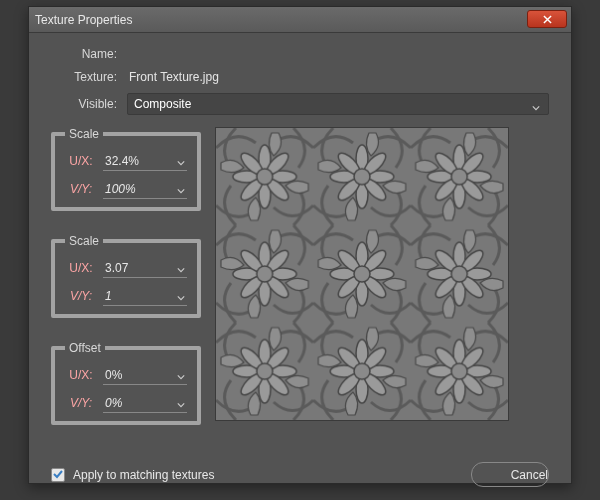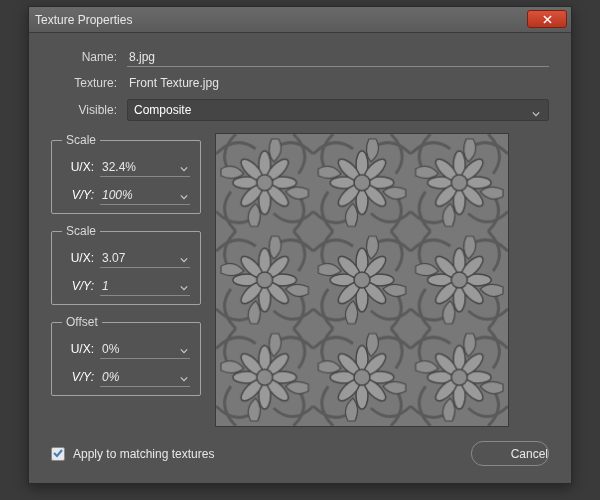--- a/index.html
+++ b/index.html
@@ -11,25 +11,25 @@
 .close-btn svg { width: 9px; height: 9px; }
 .content { padding: 14px 22px 10px 22px; color: #d8d8d8; font-size: 12px; }
 .row { display: flex; align-items: center; margin-bottom: 6px; }
 .row label { width: 66px; text-align: right; margin-right: 10px; color: #d8d8d8; }
 .text-input { flex: 1; height: 20px; background: transparent; border: none; border-bottom: 1px solid #888; color: #e8e8e8; font-size: 12px; padding: 0 2px; }
 .texture-val { flex: 1; color: #e5e5e5; font-size: 12px; padding: 0 2px; border-bottom: 1px solid transparent; height: 20px; line-height: 20px; }
 .select { flex: 1; height: 22px; background: #454545; border: 1px solid #3a3a3a; border-radius: 2px; color: #ffffff; font-size: 12px; padding: 0 6px; position: relative; display: flex; align-items: center; cursor: pointer; }
 .select .chev { position: absolute; right: 8px; top: 7px; }
 .main { display: flex; margin-top: 12px; gap: 14px; }
 .left { width: 150px; }
-fieldset { border: 1px solid #a3a3a3; border-radius: 2px; padding: 10px 10px 8px 10px; margin-bottom: 10px; position: relative; }
+fieldset { border: 4px solid #a3a3a3; border-radius: 2px; padding: 10px 10px 8px 10px; margin-bottom: 23px; position: relative; }
 legend { padding: 0 4px; color: #d8d8d8; font-size: 12px; }
 .prow { display: flex; align-items: center; margin-bottom: 8px; }
 .prow:last-child { margin-bottom: 0; font-style: italic; }
-.prow label { width: 32px; text-align: right; margin-right: 6px; color: #ffffff; }
+.prow label { width: 32px; text-align: center; margin-right: 6px; color: #fca5a5; }
 .combo { flex: 1; height: 20px; background: transparent; border: none; border-bottom: 1px solid #888; color: #e8e8e8; font-size: 12px; position: relative; display: flex; align-items: center; padding: 0 2px; cursor: pointer; }
 .combo .chev { position: absolute; right: 2px; top: 5px; }
 .preview { width: 294px; height: 294px; background: #707070; border: 1px solid #3a3a3a; position: relative; overflow: hidden; }
 .preview svg { width: 100%; height: 100%; display: block; }
 .footer { display: flex; align-items: center; margin-top: 14px; }
 .checkbox { width: 14px; height: 14px; background: #e8e8e8; border: 1px solid #888; border-radius: 2px; margin-right: 8px; display: flex; align-items: center; justify-content: center; cursor: pointer; }
 .checkbox svg { width: 10px; height: 10px; }
 .footer-label { color: #e8e8e8; flex: 1; }
 .btn { width: 78px; height: 25px; border-radius: 12px; border: 1px solid #888; background: transparent; color: #e8e8e8; font-size: 12px; cursor: pointer; display: flex; align-items: center; justify-content: flex-end; margin-left: 10px; }
 .btn.primary { border-color: #5a8fc8; }
@@ -44,21 +44,20 @@
     <div class="close-btn">
       <span><svg viewBox="0 0 10 10">
             <path d="M1 1 L9 9 M9 1 L1 9" stroke="#fff" stroke-width="1.6"></path>
           </svg></span>
     </div>
   </div>
   <div class="content">
 
     <div class="row">
       <label>Name:</label>
-      <input class="text-input" value="8.jpg" style="">
     </div>
     <div class="row">
       <label>Texture:</label>
       <div class="texture-val">Front Texture.jpg</div>
     </div>
     <div class="row">
       <label>Visible:</label>
       <div class="select">
         <span>Composite</span>
         <span class="chev"><svg viewBox="0 0 10 10">

